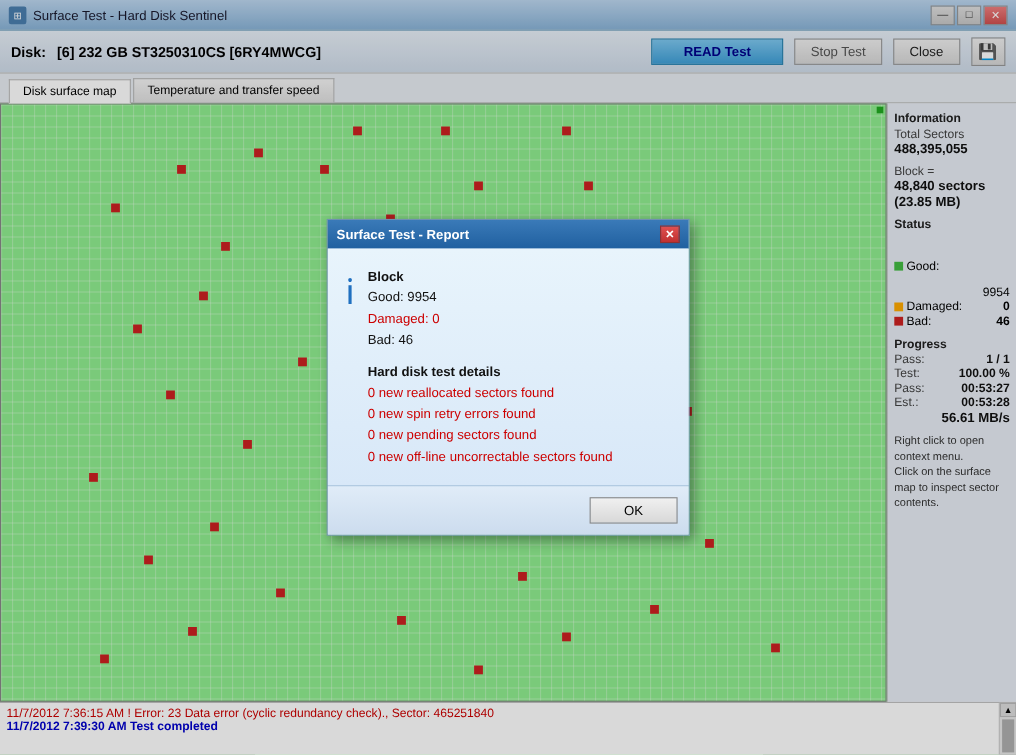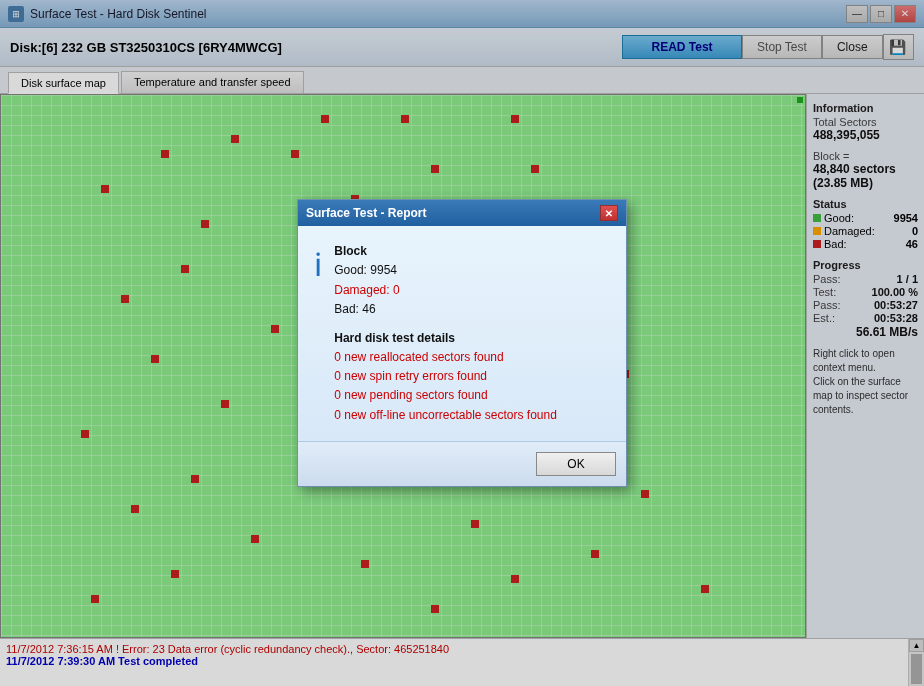--- a/index.html
+++ b/index.html
@@ -25,20 +25,21 @@
       font-size: 10px; color: #333;
     }
     .title-btn.close-btn { background: linear-gradient(to bottom, #f08080, #d05050); color: white; }
 
     
     .toolbar {
       background: linear-gradient(to bottom, #e8f0f8, #d0dcea);
       padding: 6px 10px;
       display: flex;
       align-items: center;
+      gap: 10px;
       border-bottom: 1px solid #bbb;
     }
     .toolbar-spacer { flex: 1; }
     .read-test-btn {
       background: linear-gradient(to bottom, #7ec8f0, #40a0d8);
       border: 1px solid #2080b0;
       color: #00008b;
       font-weight: bold;
       font-size: 12px;
       padding: 4px 18px;
@@ -349,21 +350,21 @@
     <div style="font-weight:bold;font-size:12px;color:#111;">48,840 sectors</div>
     <div style="font-weight:bold;font-size:12px;color:#111;">(23.85 MB)</div>
     <div class="sidebar-divider"></div>
 
     <div class="sidebar-section-title">Status</div>
     <div class="status-row">
       <div class="status-label-wrap">
         <span class="status-dot dot-good"></span>
         <span>Good:</span>
       </div>
-      <span style="font-weight:bold;">9954</span>
+      <span style="font-weight:normal;margin-top:48px;">9954</span>
     </div>
     <div class="status-row">
       <div class="status-label-wrap">
         <span class="status-dot dot-damaged"></span>
         <span>Damaged:</span>
       </div>
       <span style="font-weight:bold;">0</span>
     </div>
     <div class="status-row">
       <div class="status-label-wrap">

